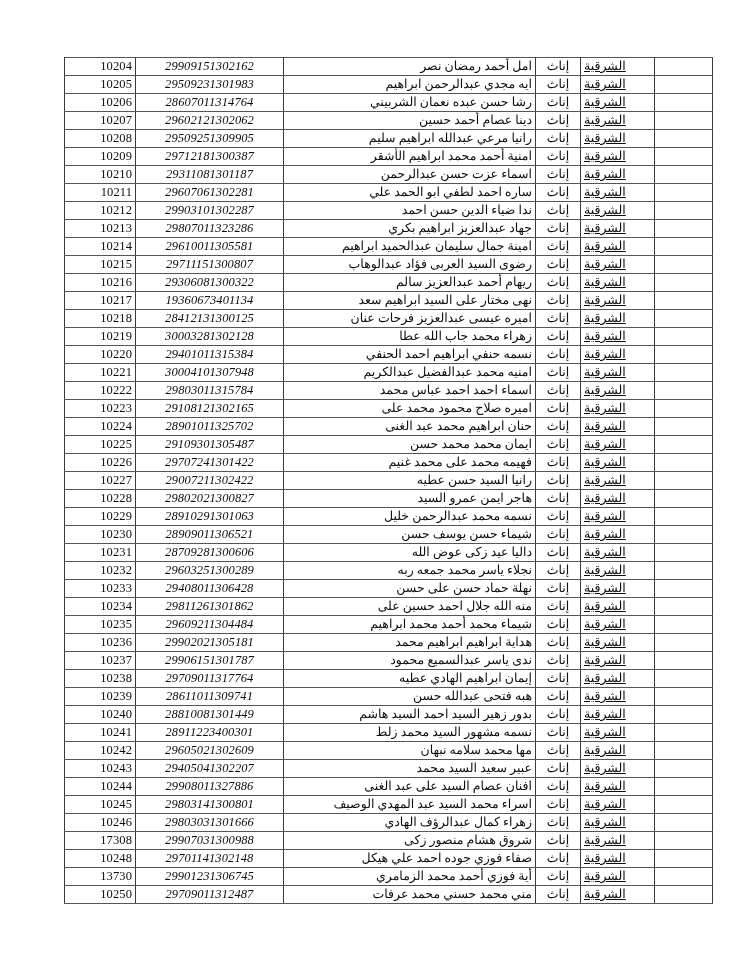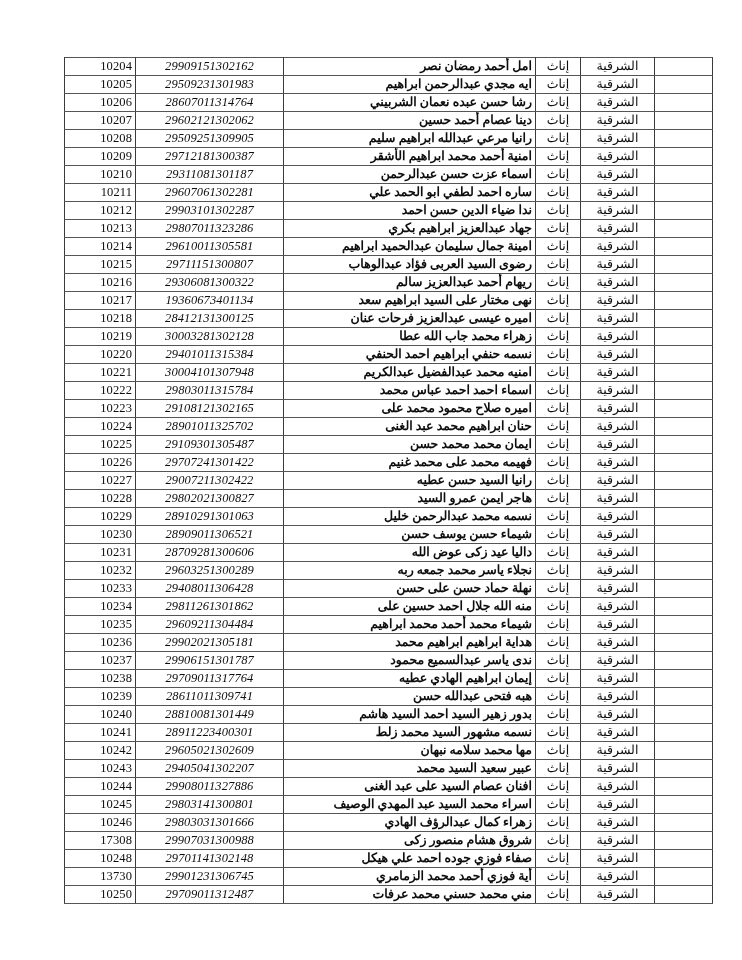--- a/index.html
+++ b/index.html
@@ -57,37 +57,37 @@
     overflow: hidden;
     box-sizing: border-box;
   }
 
   td.cell-blank {
     border-left-color: #3a3a3a;
     border-right-color: #1f1f1f;
   }
 
   td.cell-gov {
-    text-align: center;
+    text-align: left;
     font-size: 12px;
     letter-spacing: -0.2px;
+    text-decoration: underline;
   }
 
   td.cell-gender {
     text-align: center;
     font-size: 12px;
   }
 
   td.cell-name {
     text-align: right;
     direction: rtl;
     padding-right: 4px;
     font-size: 13px;
     letter-spacing: -0.1px;
-    font-weight: bold;
   }
 
   td.cell-nid {
     text-align: center;
     direction: ltr;
     font-size: 14px;
     letter-spacing: 0.1px;
     border-right-width: 2px;
     border-right-color: #111;
     border-left-width: 2px;

